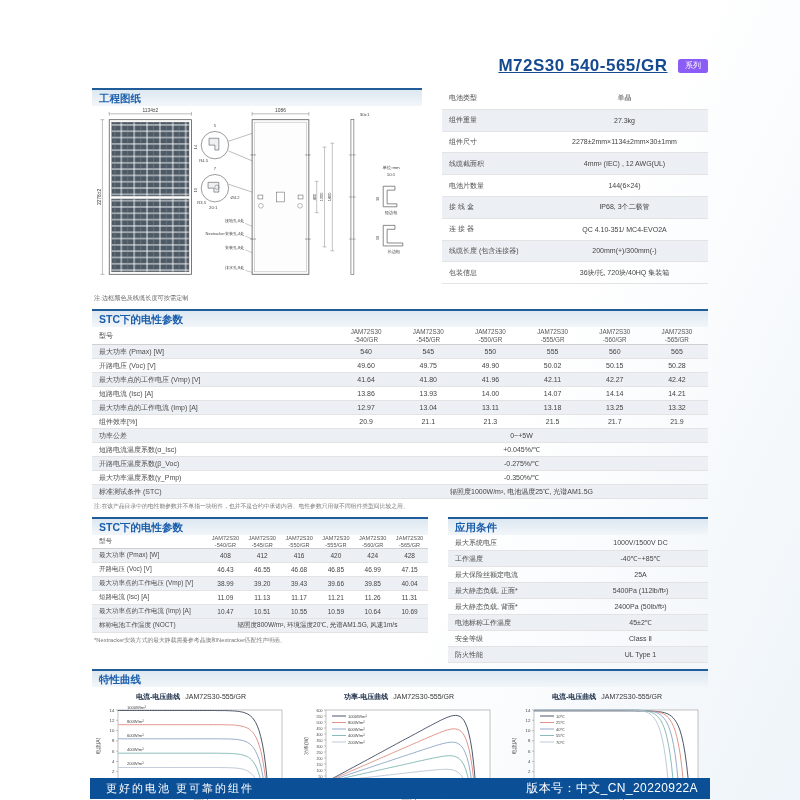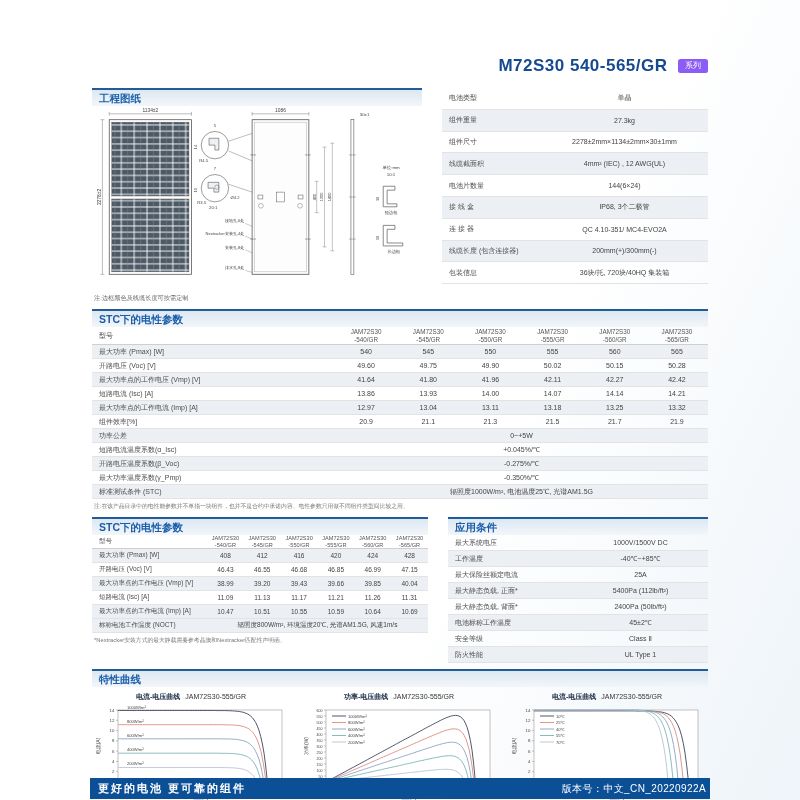--- a/index.html
+++ b/index.html
@@ -1,21 +1,21 @@
 <!DOCTYPE html>
 <html><head>
 <meta charset="utf-8">
 <style>
   html,body{margin:0;padding:0;background:#ffffff;}
   body{width:800px;height:800px;position:relative;font-family:"Liberation Sans",sans-serif;color:#4d4d4d;
        background:linear-gradient(115deg,#ffffff 60%,#eef4f9 100%);}
   .content{position:absolute;left:92px;top:56px;width:616px;}
   
   .titlebar{text-align:right;height:32px;}
-  .titlebar h1{display:inline;font-size:17px;font-weight:bold;color:#164a90;letter-spacing:.5px;}
+  .titlebar h1{display:inline;font-size:17px;font-weight:bold;color:#164a90;letter-spacing:.5px;text-decoration:underline;}
   .badge{display:inline-block;vertical-align:3px;background:#8b5cf6;color:#fff;font-size:8px;
          padding:1.5px 7px;border-radius:2.5px;margin-left:6px;}
   
   .sec-h{border-top:2px solid #1f5c99;background:linear-gradient(to bottom,#dde8f1,#f2f6fa);
          color:#1a5dab;font-weight:bold;font-size:10.5px;padding:2px 6px 2px 7px;height:12px;line-height:12px;}
   section{margin-bottom:6px;}
   .cols{display:flex;gap:20px;}
   .col-l{width:330px;}
   .col-r{flex:1;}
   
@@ -44,22 +44,22 @@
   .tiny-note{font-size:5.8px;color:#777;padding:3px 2px 0 2px;}
   .drawing-note{font-size:6.2px;color:#666;padding:2px 0 0 2px;}
   
   .charts{display:flex;gap:10px;padding-top:3px;}
   .chart-box{width:198px;}
   .chart-title{font-size:7px;text-align:center;padding:2px 0 0 0;color:#333;}
   .chart-title b{color:#23344d;margin-right:5px;}
   
   .footer{position:absolute;left:90px;top:778px;width:620px;height:21px;background:#0b4f97;color:#fff;
           display:flex;align-items:center;justify-content:space-between;padding:0;}
-  .footer .slogan{font-size:11px;font-weight:bold;letter-spacing:2px;padding-left:8px;}
-  .footer .version{font-size:10px;padding-right:4px;letter-spacing:.4px;}
+  .footer .slogan{font-size:11px;font-weight:normal;letter-spacing:2px;padding-left:16px;}
+  .footer .version{font-size:12px;padding-right:12px;letter-spacing:.4px;}
   svg text{fill:#444;}
 </style>
 </head>
 <body>
 
 <div class="content">
 
   <div class="titlebar">
     <h1>M72S30 540-565/GR</h1>
     <span class="badge">系列</span>

